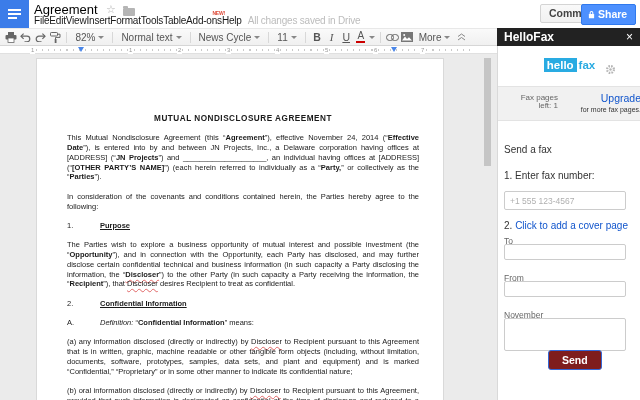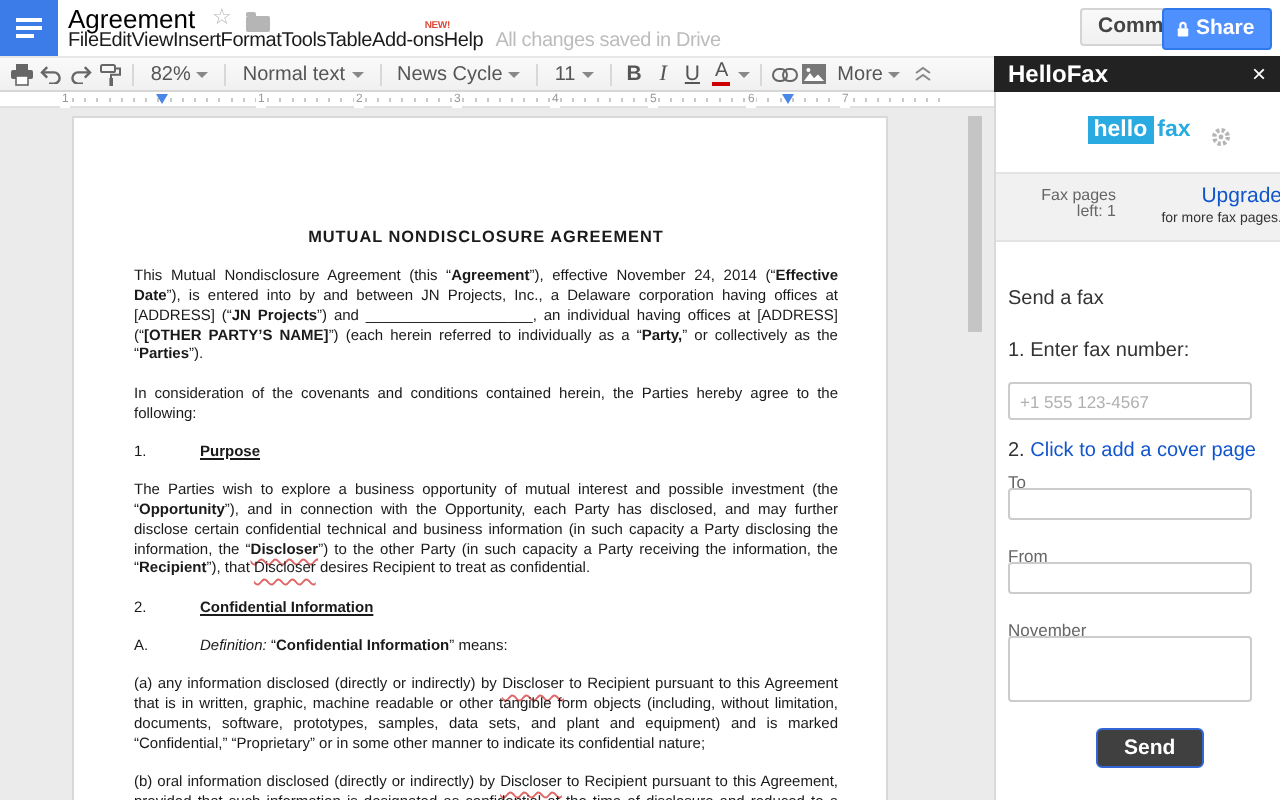--- a/index.html
+++ b/index.html
@@ -89,21 +89,21 @@
   .quota .upgrade { font-size:10.5px; color:#1155cc; }
   .quota .upsub { font-size:7px; color:#333; margin-top:2px; }
 
   .sb-label-lg { position:absolute; left:6px; font-size:10px; color:#333; }
   .sb-label-sm { position:absolute; left:6px; font-size:8.5px; color:#666; }
   .sb-input { position:absolute; left:6px; width:122px; border:1px solid #ccc; border-radius:2px; background:#fff;
     font-size:8.5px; color:#333; padding:0 5px; font-family:"Liberation Sans", sans-serif; outline:none; }
   .sb-input::placeholder { color:#b0b0b0; }
   .step2 { position:absolute; left:6px; top:174px; font-size:10px; color:#333; }
   .step2 .link { color:#1155cc; }
-  .send-btn { position:absolute; left:50px; top:318px; padding:3px 13px; background:#404040; border:1px solid #3367d6;
+  .send-btn { position:absolute; left:50px; top:304px; padding:3px 13px; background:#7f1d1d; border:1px solid #3367d6;
     border-radius:3px; color:#fff; font-size:10.5px; font-weight:bold; font-family:"Liberation Sans", sans-serif; }
 </style>
 </head>
 <body>
 
 <div id="app">
 
   <div class="docs-icon">
       <i></i>
       <i></i>

